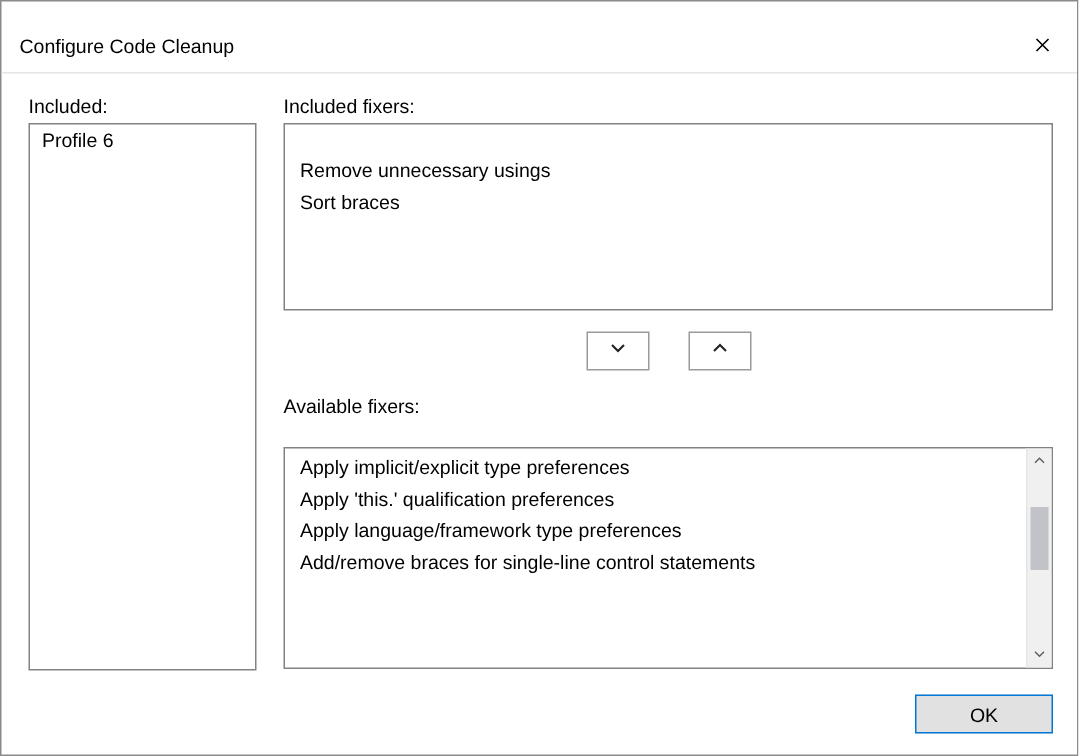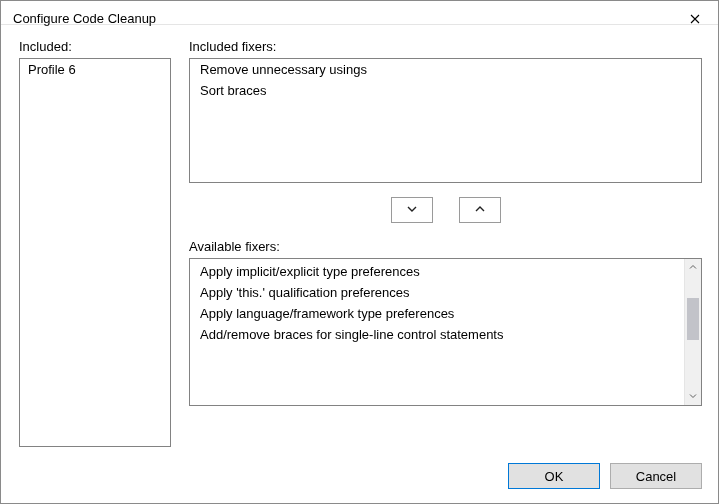--- a/index.html
+++ b/index.html
@@ -5,21 +5,21 @@
   * { box-sizing: border-box; font-family: "Segoe UI", Arial, sans-serif; }
   html, body { margin: 0; padding: 0; }
   body { background: #fff; }
   .window {
     width: 719px; height: 504px;
     border: 1px solid #8a8a8a;
     display: flex; flex-direction: column;
     background: #fff;
   }
   .titlebar {
-    height: 24px;
+    height: 48px;
     display: flex; align-items: center;
     padding: 12px 0 0 12px;
     border-bottom: 1px solid #e5e5e5;
     font-size: 13px;
   }
   .titlebar .title { flex: 1; }
   .titlebar .close {
     width: 46px; height: 100%;
     display: flex; align-items: center; justify-content: center;
     font-size: 15px;
@@ -42,37 +42,38 @@
   }
   .profiles-list { flex: 1; }
   .list-item {
     padding: 3px 8px;
     cursor: default;
     white-space: nowrap;
   }
   .list-item.selected {
     background: #e5f3ff;
   }
-  .included-box { height: 125px; padding: 0 0; }
+  .included-box { height: 125px; padding: 20px 0; }
   .included-box .list-item { padding: 3px 10px; }
   .transfer-row {
     display: flex; justify-content: center; gap: 26px;
     padding: 14px 0 16px 0;
   }
   .sq-btn {
     width: 42px; height: 26px;
     border: 1px solid #9a9a9a;
     background: #fff;
     display: flex; align-items: center; justify-content: center;
     cursor: default;
   }
   .avail-wrap {
     border: 1px solid #828282;
     height: 148px;
     display: flex;
+    margin-top: 16px;
   }
   .avail-list {
     flex: 1;
     overflow: hidden;
     padding: 2px 0;
     font-size: 13px;
   }
   .avail-list .list-item { padding: 3px 10px; }
   .scrollbar {
     width: 17px;
@@ -185,16 +186,15 @@
             </span>
           </div>
         </div>
       </div>
 
     </div>
   </div>
 
   <div class="footer">
     <div class="btn primary">OK</div>
-    <div class="btn">Cancel</div>
   </div>
 
 </div>
 
 </body></html>

